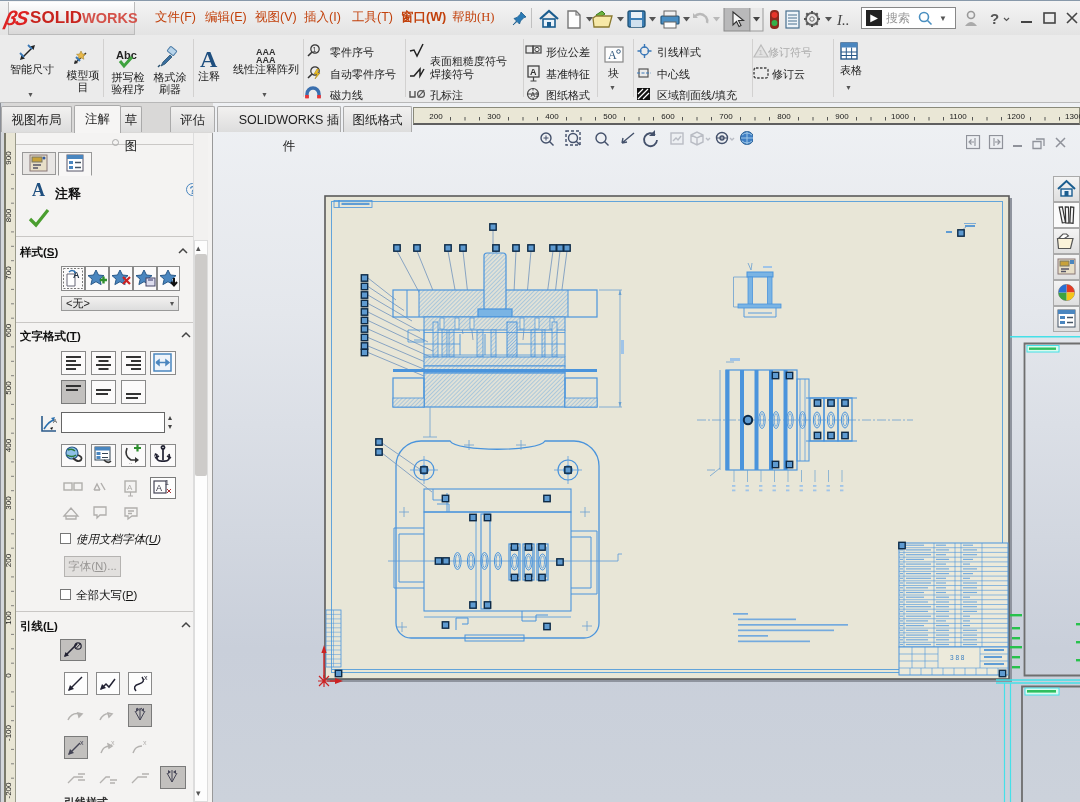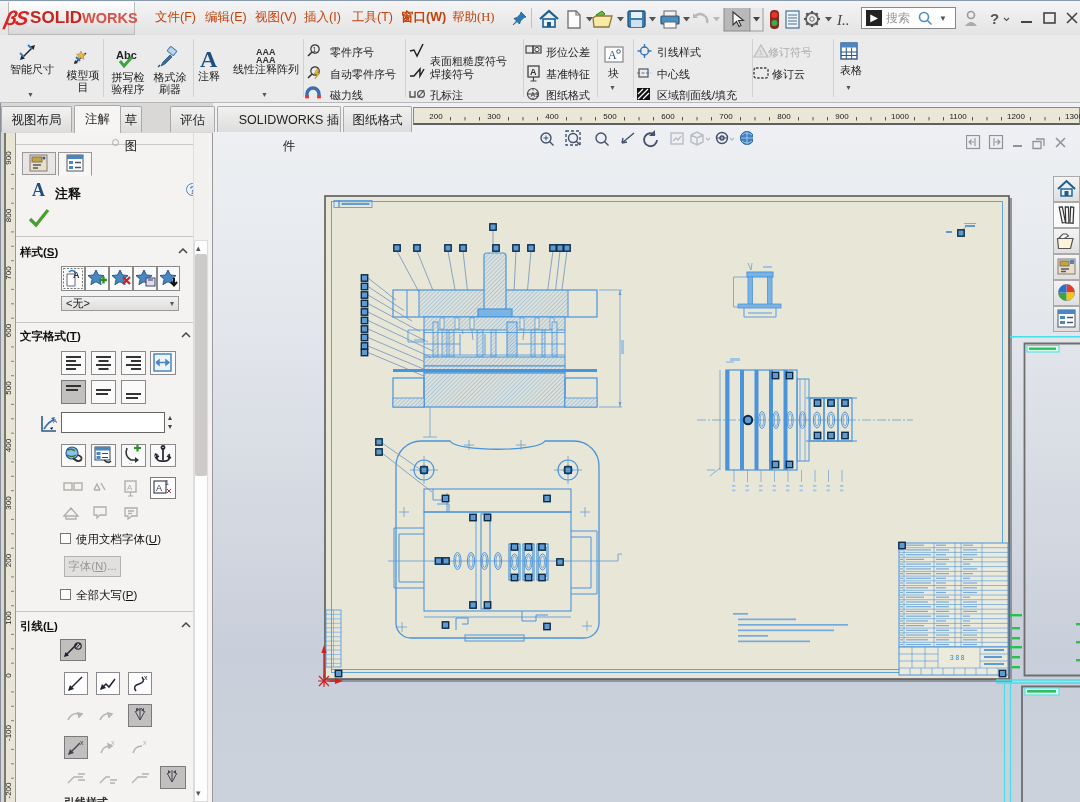--- a/index.html
+++ b/index.html
@@ -494,21 +494,21 @@
 <div class="abs" style="left:61px;top:502px;">
     <svg width="90" height="20" viewBox="0 0 90 20">
 <g stroke="#b0aeac" fill="none" stroke-width="1.3">
         <path d="M3 14 l7 -8 7 8 z M5 14 v3 h10 v-3"></path>
         <path d="M33 5 h12 v8 h-6 l-3 3 v-3 h-3 z"></path>
         <path d="M64 6 h12 v8 h-5 l-4 3 v-3 h-3 z M67 9 h6 M67 11.5 h4"></path>
       </g>
 </svg>
   </div>
 <div class="abs chk" style="left:60px;top:533px;"></div>
-<div class="abs ptxt" style="left:76px;top:532px;">使用文档字体(<u>U</u>)</div>
+<div class="abs ptxt" style="left:76px;top:532px;font-style:italic;">使用文档字体(<u>U</u>)</div>
 <div class="abs" style="left:64px;top:556px;width:57px;height:21px;background:#e2e0de;border:1px solid #b5b3b1;box-sizing:border-box;font-size:11.5px;color:#9a9896;text-align:center;line-height:19px;">字体(<u>N</u>)...</div>
 <div class="abs chk" style="left:60px;top:589px;"></div>
 <div class="abs ptxt" style="left:76px;top:588px;">全部大写(<u>P</u>)</div>
 <div class="abs pdiv" style="left:16px;top:611px;"></div>
 <div class="abs sechead" style="left:20px;top:619px;">引线(<u>L</u>)</div>
 <div class="abs" style="left:181px;top:621px;color:#444;font-size:9px;">
     <svg width="10" height="7" viewBox="0 0 10 7">
       <path d="M1 6 L5 2 L9 6" fill="none" stroke="#444" stroke-width="1.5"></path>
     </svg>
   </div>

